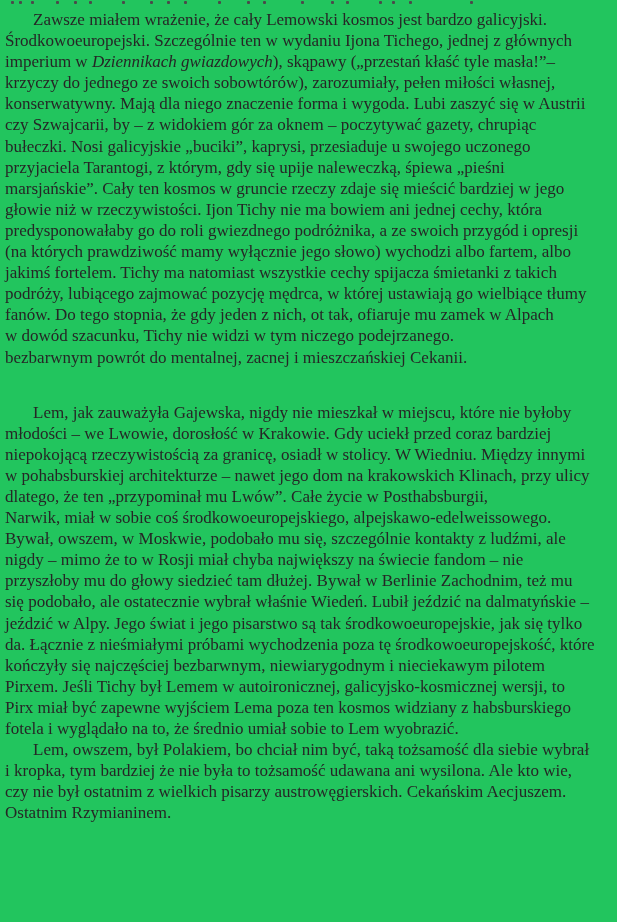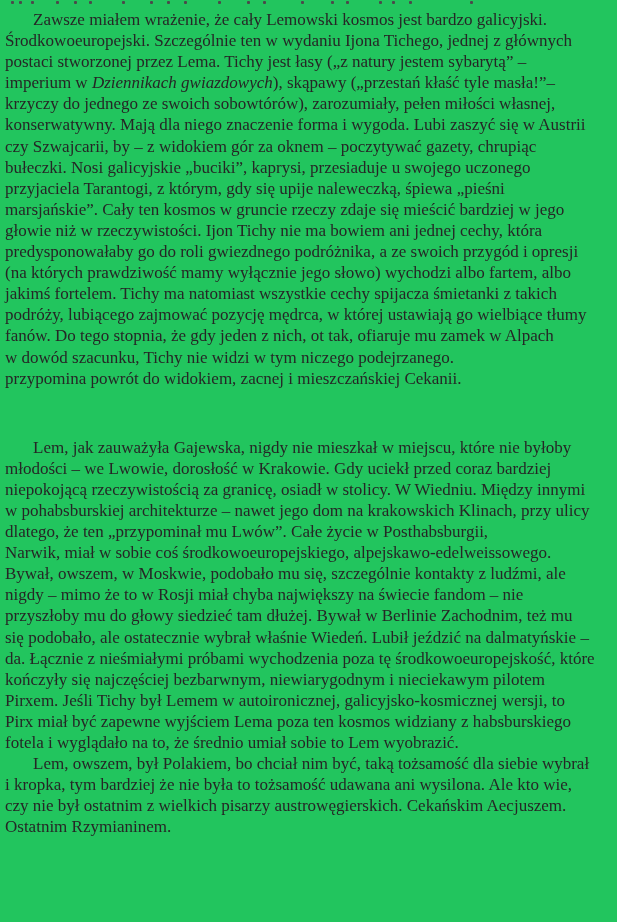--- a/index.html
+++ b/index.html
@@ -41,21 +41,21 @@
     color: #262626;
     font-size: 17px;
     line-height: 21.1px;
     letter-spacing: 0px;
   }
   .paragraph {
     margin: 0;
     padding: 0;
   }
   .paragraph.gap-before {
-    margin-top: 48px;
+    margin-top: 34px;
   }
   .line {
     white-space: nowrap;
     height: 21.1px;
   }
   .line.first {
     text-indent: 28px;
   }
   .line em {
     font-style: italic;
@@ -84,50 +84,50 @@
       <span class="mark" style="left: 346px;"></span>
       <span class="mark" style="left: 379px;"></span>
       <span class="mark" style="left: 392px;"></span>
       <span class="mark" style="left: 409px;"></span>
       <span class="mark" style="left: 470px;"></span>
     </div>
   <div class="text-body">
       <div class="paragraph">
         <div class="line first">Zawsze miałem wrażenie, że cały Lemowski kosmos jest bardzo galicyjski.</div>
         <div class="line">Środkowoeuropejski. Szczególnie ten w wydaniu Ijona Tichego, jednej z głównych</div>
-        <div class="line">postaci stworzonej przez Lema. Tichy jest łasy („z natury jestem sybarytą” –</div>
         <div class="line"><span>imperium w </span><em>Dziennikach gwiazdowych</em><span>), skąpawy („przestań kłaść tyle masła!”–</span></div>
         <div class="line">krzyczy do jednego ze swoich sobowtórów), zarozumiały, pełen miłości własnej,</div>
         <div class="line">konserwatywny. Mają dla niego znaczenie forma i wygoda. Lubi zaszyć się w Austrii</div>
         <div class="line">czy Szwajcarii, by – z widokiem gór za oknem – poczytywać gazety, chrupiąc</div>
         <div class="line">bułeczki. Nosi galicyjskie „buciki”, kaprysi, przesiaduje u swojego uczonego</div>
         <div class="line">przyjaciela Tarantogi, z którym, gdy się upije naleweczką, śpiewa „pieśni</div>
         <div class="line">marsjańskie”. Cały ten kosmos w gruncie rzeczy zdaje się mieścić bardziej w jego</div>
         <div class="line">głowie niż w rzeczywistości. Ijon Tichy nie ma bowiem ani jednej cechy, która</div>
         <div class="line">predysponowałaby go do roli gwiezdnego podróżnika, a ze swoich przygód i opresji</div>
         <div class="line">(na których prawdziwość mamy wyłącznie jego słowo) wychodzi albo fartem, albo</div>
         <div class="line">jakimś fortelem. Tichy ma natomiast wszystkie cechy spijacza śmietanki z takich</div>
         <div class="line">podróży, lubiącego zajmować pozycję mędrca, w której ustawiają go wielbiące tłumy</div>
         <div class="line">fanów. Do tego stopnia, że gdy jeden z nich, ot tak, ofiaruje mu zamek w Alpach</div>
         <div class="line">w dowód szacunku, Tichy nie widzi w tym niczego podejrzanego.</div>
       </div>
       <div class="paragraph">
-        <div class="line">przypomina powrót do widokiem, zacnej i mieszczańskiej Cekanii.</div>
+        <div class="line">bezbarwnym powrót do mentalnej, zacnej i mieszczańskiej Cekanii.</div>
       </div>
       <div class="paragraph gap-before">
         <div class="line first">Lem, jak zauważyła Gajewska, nigdy nie mieszkał w miejscu, które nie byłoby</div>
         <div class="line">młodości – we Lwowie, dorosłość w Krakowie. Gdy uciekł przed coraz bardziej</div>
         <div class="line">niepokojącą rzeczywistością za granicę, osiadł w stolicy. W Wiedniu. Między innymi</div>
         <div class="line">w pohabsburskiej architekturze – nawet jego dom na krakowskich Klinach, przy ulicy</div>
         <div class="line">dlatego, że ten „przypominał mu Lwów”. Całe życie w Posthabsburgii,</div>
         <div class="line">Narwik, miał w sobie coś środkowoeuropejskiego, alpejskawo-edelweissowego.</div>
         <div class="line">Bywał, owszem, w Moskwie, podobało mu się, szczególnie kontakty z ludźmi, ale</div>
         <div class="line">nigdy – mimo że to w Rosji miał chyba największy na świecie fandom – nie</div>
         <div class="line">przyszłoby mu do głowy siedzieć tam dłużej. Bywał w Berlinie Zachodnim, też mu</div>
         <div class="line">się podobało, ale ostatecznie wybrał właśnie Wiedeń. Lubił jeździć na dalmatyńskie –</div>
+        <div class="line">jeździć w Alpy. Jego świat i jego pisarstwo są tak środkowoeuropejskie, jak się tylko</div>
         <div class="line">da. Łącznie z nieśmiałymi próbami wychodzenia poza tę środkowoeuropejskość, które</div>
         <div class="line">kończyły się najczęściej bezbarwnym, niewiarygodnym i nieciekawym pilotem</div>
         <div class="line">Pirxem. Jeśli Tichy był Lemem w autoironicznej, galicyjsko-kosmicznej wersji, to</div>
         <div class="line">Pirx miał być zapewne wyjściem Lema poza ten kosmos widziany z habsburskiego</div>
         <div class="line">fotela i wyglądało na to, że średnio umiał sobie to Lem wyobrazić.</div>
       </div>
       <div class="paragraph">
         <div class="line first">Lem, owszem, był Polakiem, bo chciał nim być, taką tożsamość dla siebie wybrał</div>
         <div class="line">i kropka, tym bardziej że nie była to tożsamość udawana ani wysilona. Ale kto wie,</div>
         <div class="line">czy nie był ostatnim z wielkich pisarzy austrowęgierskich. Cekańskim Aecjuszem.</div>

